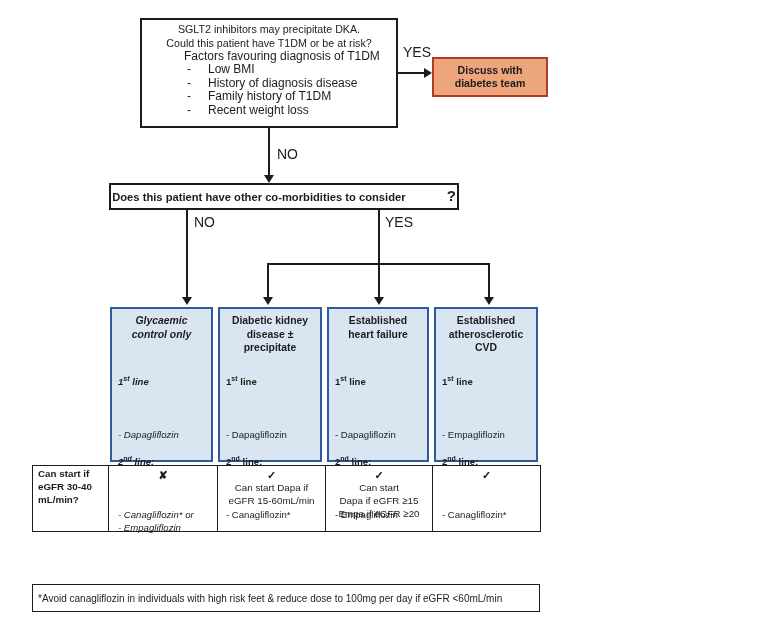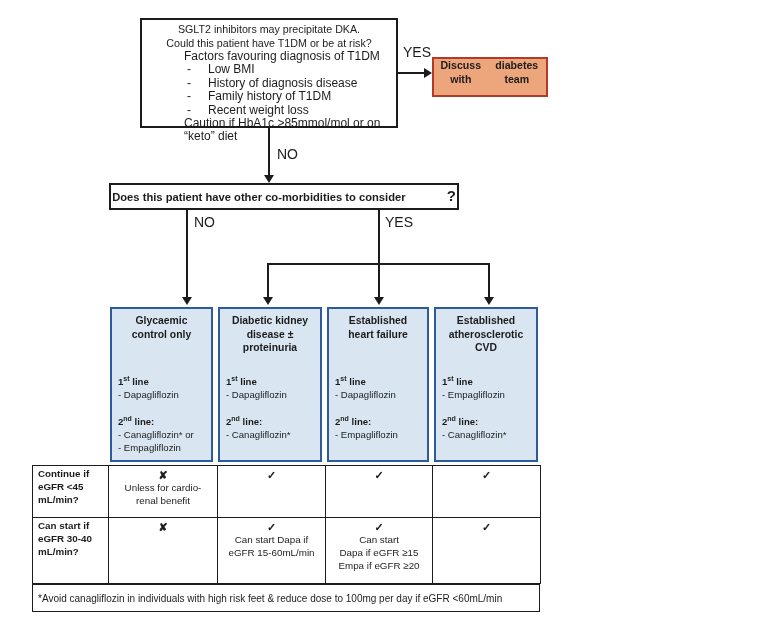--- a/index.html
+++ b/index.html
@@ -32,50 +32,50 @@
   }
   .tb-title { text-align:center; font-weight:normal; font-size:10.7px; line-height:13.5px; }
   .tb-body  { font-size:12px; line-height:13.4px;margin-left:37px; }
   .bullet-row { display:flex; }
   .bullet-dash { width:21px; padding-left:3px; }
 
   
   #discuss-box {
     left:432px; top:57px; width:116px; height:40px;
     background:#eda57c; border:2.5px solid #b23a28;
-    display:flex; flex-direction:row; justify-content:center;
+    display:flex; flex-direction:column; justify-content:center;
     text-align:center; font-weight:bold; font-size:10.6px; line-height:13.5px;
   }
 
   
   #question-box {
     left:109px; top:183px; width:350px; height:27px;
     border:2px solid #1c1c1c; background:#fff;
     display:flex; align-items:center; justify-content:center;
     font-weight:bold; font-size:11.2px;gap:40px;
   }
   #question-box .qmark { font-size:15px; margin-left:1px; position:relative; top:-1px; }
 
   
   .pathway {
     position:absolute; top:307px; height:155px; box-sizing:border-box;
     background:#d9e6f2; border:2px solid #2e5a9e;
   }
-  #pathway-0 { left:110px; width:103px; }
+  #pathway-0 { left:110px; width:103px;font-style:italic; }
   #pathway-1 { left:218px; width:104px; }
   #pathway-2 { left:327px; width:102px; }
   #pathway-3 { left:434px; width:104px; }
   .pathway-title {
     white-space:pre-line; text-align:center; font-weight:bold;
     font-size:10.4px; line-height:13.5px; padding-top:5px;
   }
   .pathway-body { position:absolute; left:6px; right:2px; top:64px; font-size:9.6px; line-height:12.6px; }
   .line-label { font-weight:bold; }
   .line-label sup { font-size:7px; }
-  .items { white-space:pre-line; }
+  .items { white-space:pre-line;margin-top:40px; }
   .second-block { margin-top:12px; }
 
   
   #egfr-table { position:absolute; left:32px; top:465px; border-collapse:collapse; table-layout:fixed; }
   #egfr-table td { border:1.5px solid #1c1c1c; vertical-align:top; padding:2px 3px; font-size:9.8px; }
   #egfr-table .row-header {
     font-weight:bold; white-space:pre-line; line-height:12.8px;
     padding-left:5px; padding-top:2px;
   }
   #egfr-table .cell { text-align:center; }
@@ -106,21 +106,20 @@
       <span>History of diagnosis disease</span>
     </div>
     <div class="tb-body bullet-row">
       <span class="bullet-dash">-</span>
       <span>Family history of T1DM</span>
     </div>
     <div class="tb-body bullet-row">
       <span class="bullet-dash">-</span>
       <span>Recent weight loss</span>
     </div>
-    <div class="tb-body">Caution if HbA1c &gt;85mmol/mol or on “keto” diet</div>
   </div>
 
   <div class="branch-label" style="left:403px; top:44px;">YES</div>
   <div class="cline" style="left:398px; top:72px; width:28px; height:2px;"></div>
   <div class="arrow-right" style="left:424px; top:68px;"></div>
 
   <div id="discuss-box" class="abs">
     <div>Discuss with</div>
     <div>diabetes team</div>
   </div>
@@ -156,21 +155,21 @@
       <div class="items">- Dapagliflozin</div>
       <div class="line-label second-block"><span>2</span><sup>nd</sup><span> line:</span></div>
       <div class="items">- Canagliflozin* or
 - Empagliflozin</div>
     </div>
   </div>
 
   <div id="pathway-1" class="pathway">
     <div class="pathway-title">Diabetic kidney
 disease ±
-proteinuria</div>
+precipitate</div>
     <div class="pathway-body">
       <div class="line-label"><span>1</span><sup>st</sup><span> line</span></div>
       <div class="items">- Dapagliflozin</div>
       <div class="line-label second-block"><span>2</span><sup>nd</sup><span> line:</span></div>
       <div class="items">- Canagliflozin*</div>
     </div>
   </div>
 
   <div id="pathway-2" class="pathway">
     <div class="pathway-title">Established
@@ -197,42 +196,20 @@
 
   <table id="egfr-table">
     <colgroup>
       <col style="width:76px">
         <col style="width:109px">
         <col style="width:108px">
         <col style="width:107px">
         <col style="width:108px">
     </colgroup>
     <tbody>
-        <tr style="height:52px">
-      <td class="row-header">Continue if
-eGFR &lt;45
-mL/min?</td>
-      <td class="cell">
-        <span class="mark">✘</span>
-        <span class="note">Unless for cardio-
-renal benefit</span>
-      </td>
-      <td class="cell">
-        <span class="mark">✓</span>
-        <span class="note"></span>
-      </td>
-      <td class="cell">
-        <span class="mark">✓</span>
-        <span class="note"></span>
-      </td>
-      <td class="cell">
-        <span class="mark">✓</span>
-        <span class="note"></span>
-      </td>
-    </tr>
     <tr style="height:66px">
       <td class="row-header">Can start if
 eGFR 30-40
 mL/min?</td>
       <td class="cell">
         <span class="mark">✘</span>
         <span class="note"></span>
       </td>
       <td class="cell">
         <span class="mark">✓</span>

